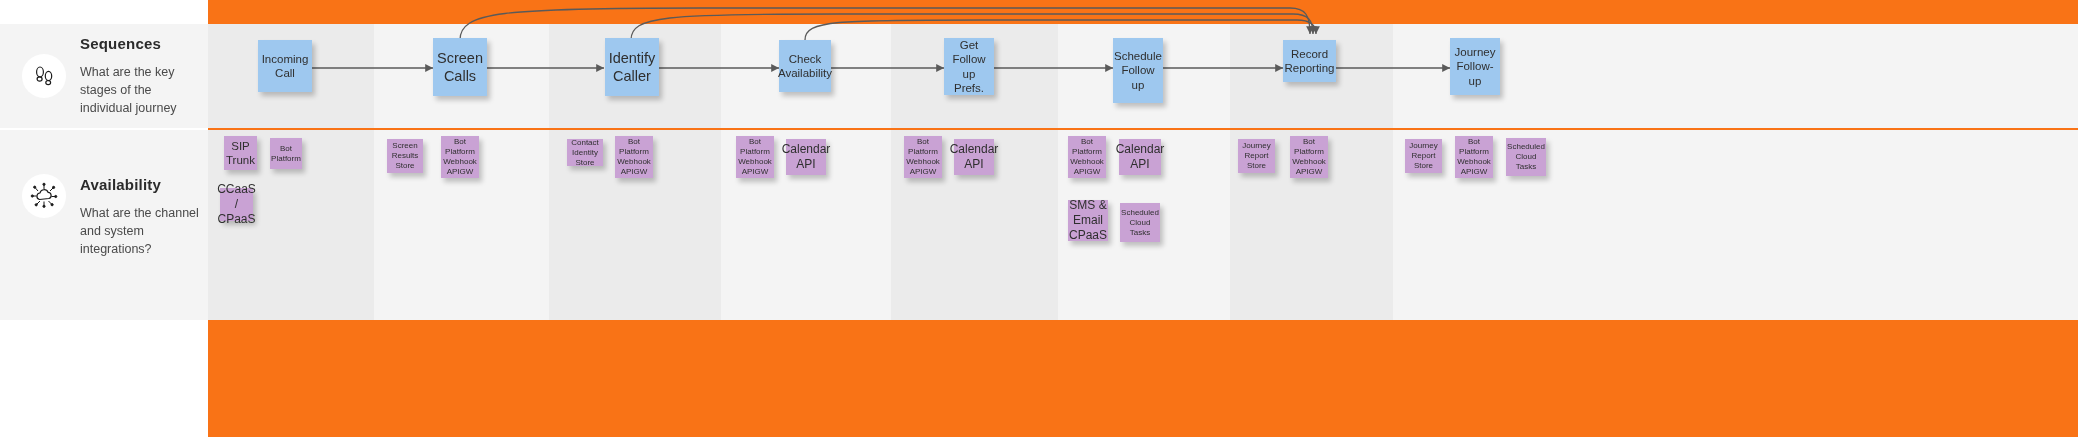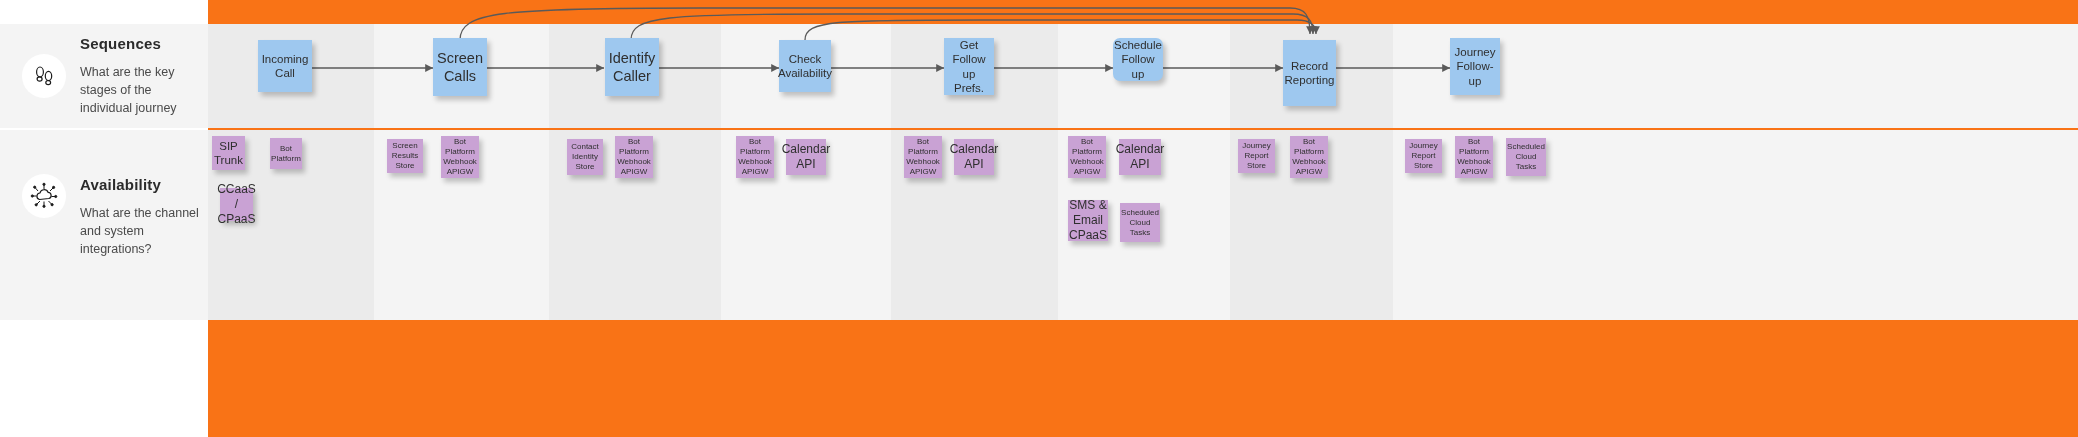--- a/index.html
+++ b/index.html
@@ -170,45 +170,45 @@
 Call</div>
   <div class="note blue big" style="left:433px; top:38px; width:54px; height:58px;">Screen
 Calls</div>
   <div class="note blue big" style="left:605px; top:38px; width:54px; height:58px;">Identify
 Caller</div>
   <div class="note blue mid" style="left:779px; top:40px; width:52px; height:52px;">Check
 Availability</div>
   <div class="note blue mid" style="left:944px; top:38px; width:50px; height:57px;">Get
 Follow
 up Prefs.</div>
-  <div class="note blue mid" style="left:1113px;top:38px; width:50px; height:43px;border-radius:7px;">Schedule
+  <div class="note blue mid" style="left:1113px;top:38px; width:50px; height:65px;">Schedule
 Follow
 up</div>
-  <div class="note blue mid" style="left:1283px;top:40px; width:53px; height:66px;">Record
+  <div class="note blue mid" style="left:1283px;top:40px; width:53px; height:42px;">Record
 Reporting</div>
   <div class="note blue mid" style="left:1450px;top:38px; width:50px; height:57px;">Journey
 Follow-
 up</div>
 
-  <div class="note purple mid" style="left:212px; top:136px; width:33px; height:34px;">SIP
+  <div class="note purple mid" style="left:224px; top:136px; width:33px; height:34px;">SIP
 Trunk</div>
   <div class="note purple xs" style="left:270px; top:138px; width:32px; height:31px;">Bot
 Platform</div>
   <div class="note purple small" style="left:220px;top:188px; width:33px; height:33px;">CCaaS
 / CPaaS</div>
 
   <div class="note purple xs" style="left:387px; top:139px; width:36px; height:34px;">Screen
 Results
 Store</div>
   <div class="note purple xs" style="left:441px; top:136px; width:38px; height:42px;">Bot
 Platform
 Webhook
 APIGW</div>
 
-  <div class="note purple xs" style="left:567px; top:139px; width:36px; height:36px;">Contact
+  <div class="note purple xs" style="left:567px; top:139px; width:36px; height:27px;">Contact
 Identity
 Store</div>
   <div class="note purple xs" style="left:615px; top:136px; width:38px; height:42px;">Bot
 Platform
 Webhook
 APIGW</div>
 
   <div class="note purple xs" style="left:736px; top:136px; width:38px; height:42px;">Bot
 Platform
 Webhook

